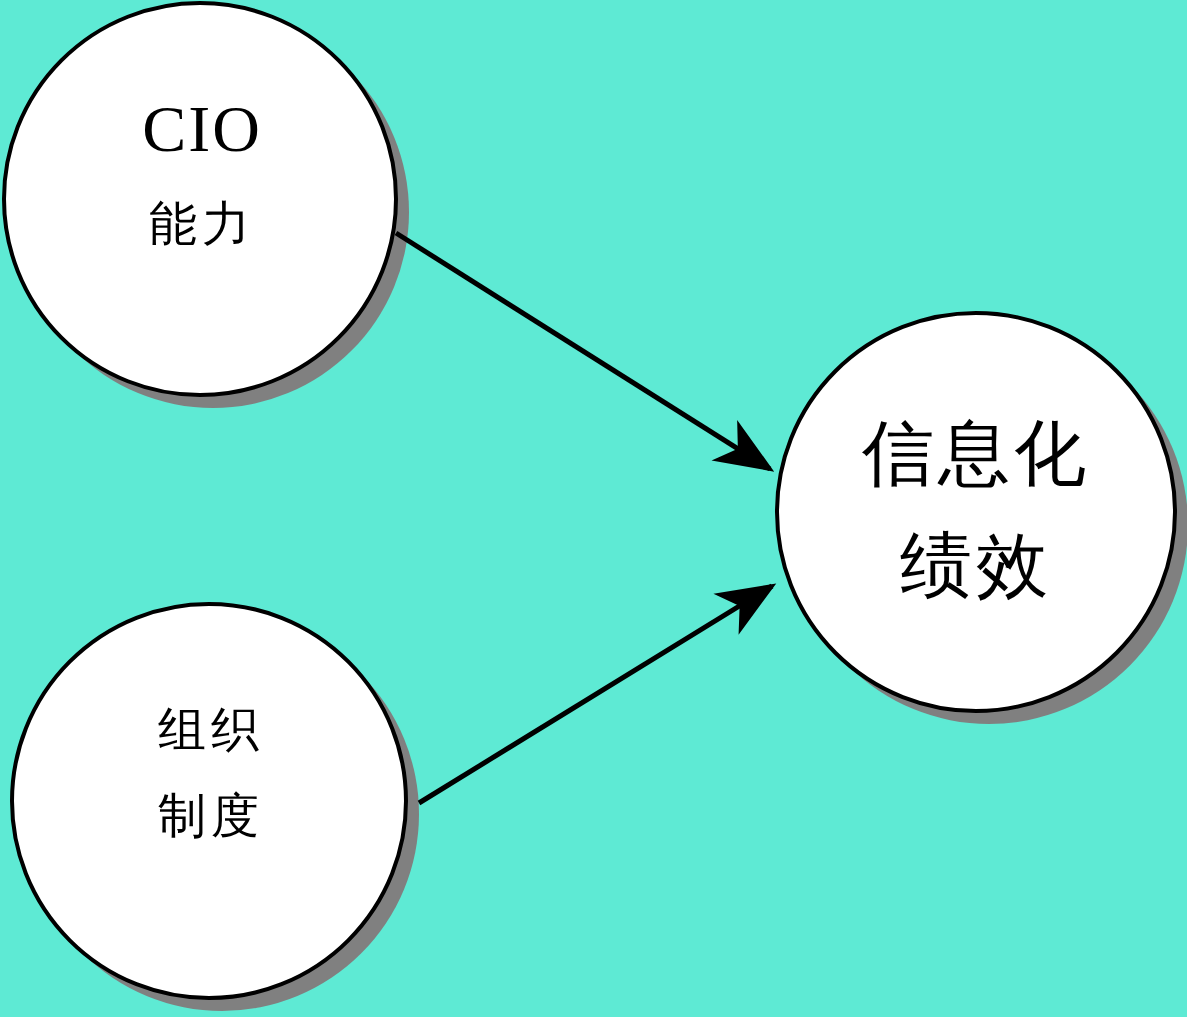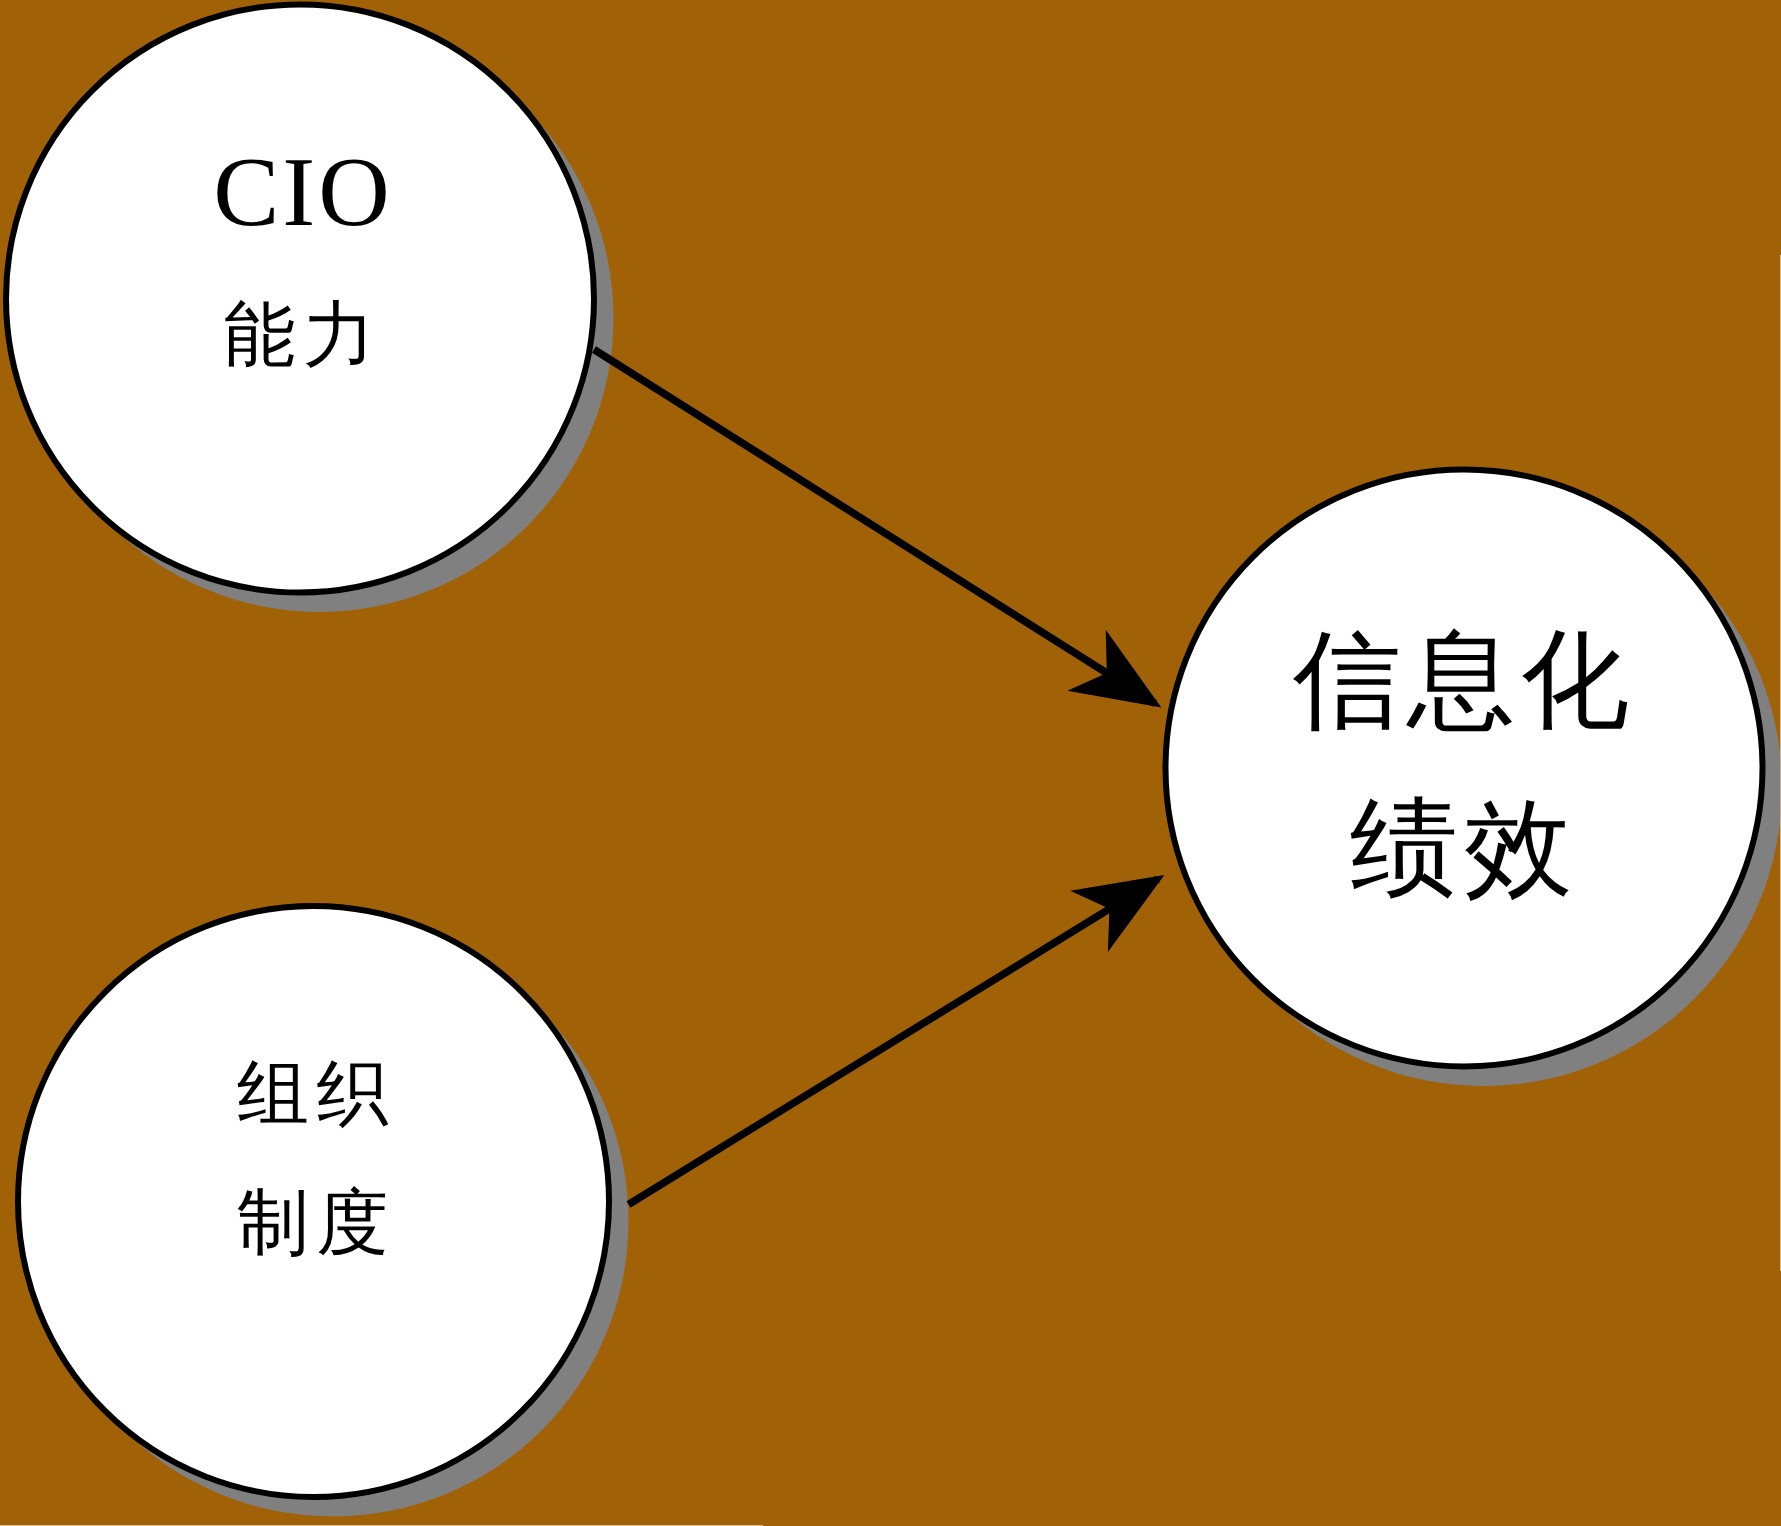--- a/index.html
+++ b/index.html
@@ -8,21 +8,21 @@
     padding: 0;
     background: #ffffff;
   }
   body {
     font-family: "Liberation Serif", "DejaVu Serif", serif;
   }
   #diagram-canvas {
     position: relative;
     width: 1187px;
     height: 1017px;
-    background: #a16207;
+    background: #5eead4;
     overflow: hidden;
   }
   #diagram-svg {
     position: absolute;
     top: 0;
     left: 0;
     width: 1187px;
     height: 1017px;
   }
   .node-label {

